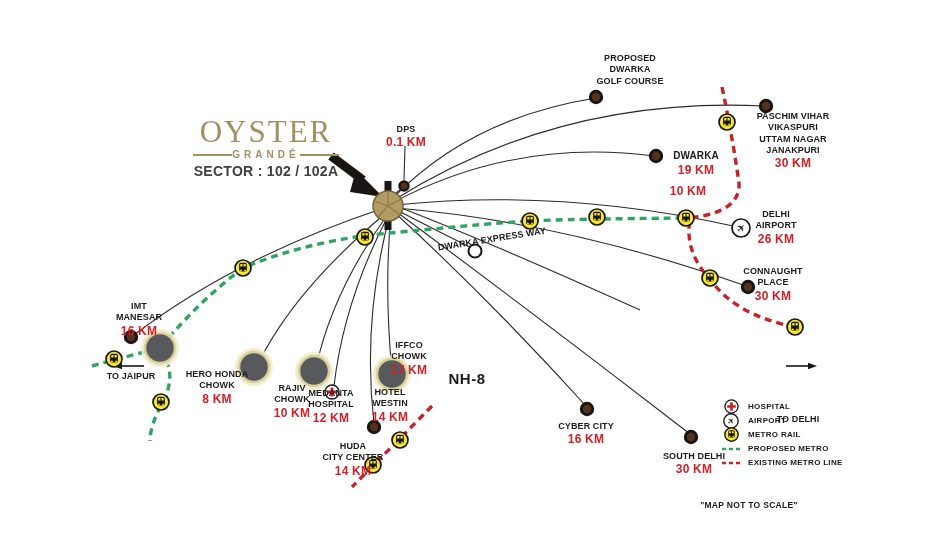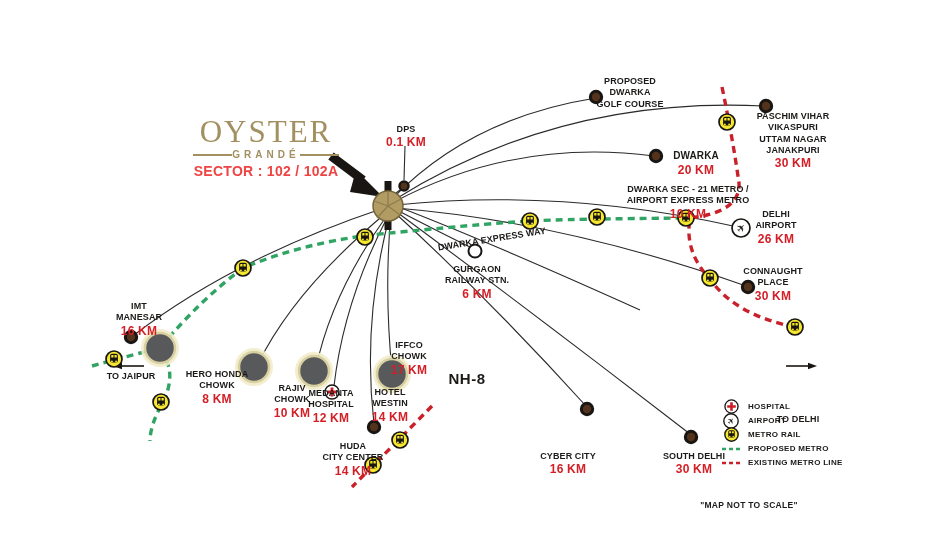--- a/index.html
+++ b/index.html
@@ -14,21 +14,21 @@
   .loc.big .loc-name{font-size:10px;}
   .loc.huge .loc-name{font-size:15px;letter-spacing:0.5px;}
   .loc.rot{transform:translateX(-50%) rotate(-9deg);}
   
   #logo{position:absolute;left:185px;top:116px;width:162px;text-align:center;z-index:6;}
   #logo .brand-name{font-family:"Liberation Serif",serif;font-weight:normal;font-size:31px;
         line-height:1;color:#a29060;letter-spacing:2px;}
   #logo .brand-sub{display:flex;align-items:center;margin:2px 8px 3px 8px;}
   #logo .brand-sub .rule{flex:1;height:2px;background:#a29060;}
   #logo .brand-sub .sub-text{font-size:10px;font-weight:bold;letter-spacing:4px;color:#a29060;}
-  #logo .brand-sector{font-size:14px;font-weight:bold;color:#ef4444;letter-spacing:0.3px;}
+  #logo .brand-sector{font-size:14px;font-weight:bold;color:#404040;letter-spacing:0.3px;}
   
   #legend{position:absolute;left:722px;top:401px;z-index:6;display:flex;flex-direction:column;gap:3px;}
   .legend-row{display:flex;align-items:center;gap:8px;height:11px;}
   .legend-ico{width:18px;display:flex;justify-content:center;align-items:center;}
   .legend-label{font-size:8px;font-weight:bold;color:#1c1a18;letter-spacing:0.3px;}
   #note{position:absolute;left:749px;top:500px;transform:translateX(-50%);
         font-size:8.5px;font-weight:bold;color:#1c1a18;letter-spacing:0.3px;z-index:6;}
 </style>
 </head>
 <body>
@@ -155,40 +155,38 @@
       <span class="sub-text">GRANDÉ</span>
       <span class="rule"></span>
     </div>
     <div class="brand-sector">SECTOR : 102 / 102A</div>
   </div>
 
   <div class="loc" style="left:406px;top:124px;">
     <span class="loc-name">DPS</span>
     <span class="loc-dist">0.1 KM</span>
   </div>
-  <div class="loc" style="left:630px;top:76px;">
+  <div class="loc" style="left:630px;top:53px;">
     <span class="loc-name">PROPOSED
 DWARKA
 GOLF COURSE</span>
     <span class="loc-dist"></span>
   </div>
   <div class="loc" style="left:793px;top:111px;">
     <span class="loc-name">PASCHIM VIHAR
 VIKASPURI
 UTTAM NAGAR
 JANAKPURI</span>
     <span class="loc-dist">30 KM</span>
   </div>
   <div class="loc big" style="left:696px;top:150px;">
     <span class="loc-name">DWARKA</span>
-    <span class="loc-dist">20 KM</span>
+    <span class="loc-dist">19 KM</span>
   </div>
   <div class="loc" style="left:688px;top:184px;">
-    <span class="loc-name">DWARKA SEC - 21 METRO /
-AIRPORT EXPRESS METRO</span>
     <span class="loc-dist">10 KM</span>
   </div>
   <div class="loc" style="left:776px;top:209px;">
     <span class="loc-name">DELHI
 AIRPORT</span>
     <span class="loc-dist">26 KM</span>
   </div>
   <div class="loc" style="left:773px;top:266px;">
     <span class="loc-name">CONNAUGHT
 PLACE</span>
@@ -231,33 +229,28 @@
     <span class="loc-dist">14 KM</span>
   </div>
   <div class="loc" style="left:353px;top:441px;">
     <span class="loc-name">HUDA
 CITY CENTER</span>
     <span class="loc-dist">14 KM</span>
   </div>
   <div class="loc huge" style="left:467px;top:370px;">
     <span class="loc-name">NH-8</span>
   </div>
-  <div class="loc" style="left:568px;top:421px;margin-top:30px;">
+  <div class="loc" style="left:586px;top:421px;">
     <span class="loc-name">CYBER CITY</span>
     <span class="loc-dist">16 KM</span>
   </div>
   <div class="loc" style="left:694px;top:451px;">
     <span class="loc-name">SOUTH DELHI</span>
     <span class="loc-dist">30 KM</span>
   </div>
-  <div class="loc" style="left:477px;top:264px;">
-    <span class="loc-name">GURGAON
-RAILWAY STN.</span>
-    <span class="loc-dist">6 KM</span>
-  </div>
   <div class="loc rot" style="left:492px;top:234px;">
     <span class="loc-name">DWARKA EXPRESS WAY</span>
   </div>
 
   <div id="legend">
     <div class="legend-row">
       <span class="legend-ico">
         <svg width="15" height="15" viewBox="-8 -8 16 16">
             <use href="#sym-hospital"></use>
           </svg>

